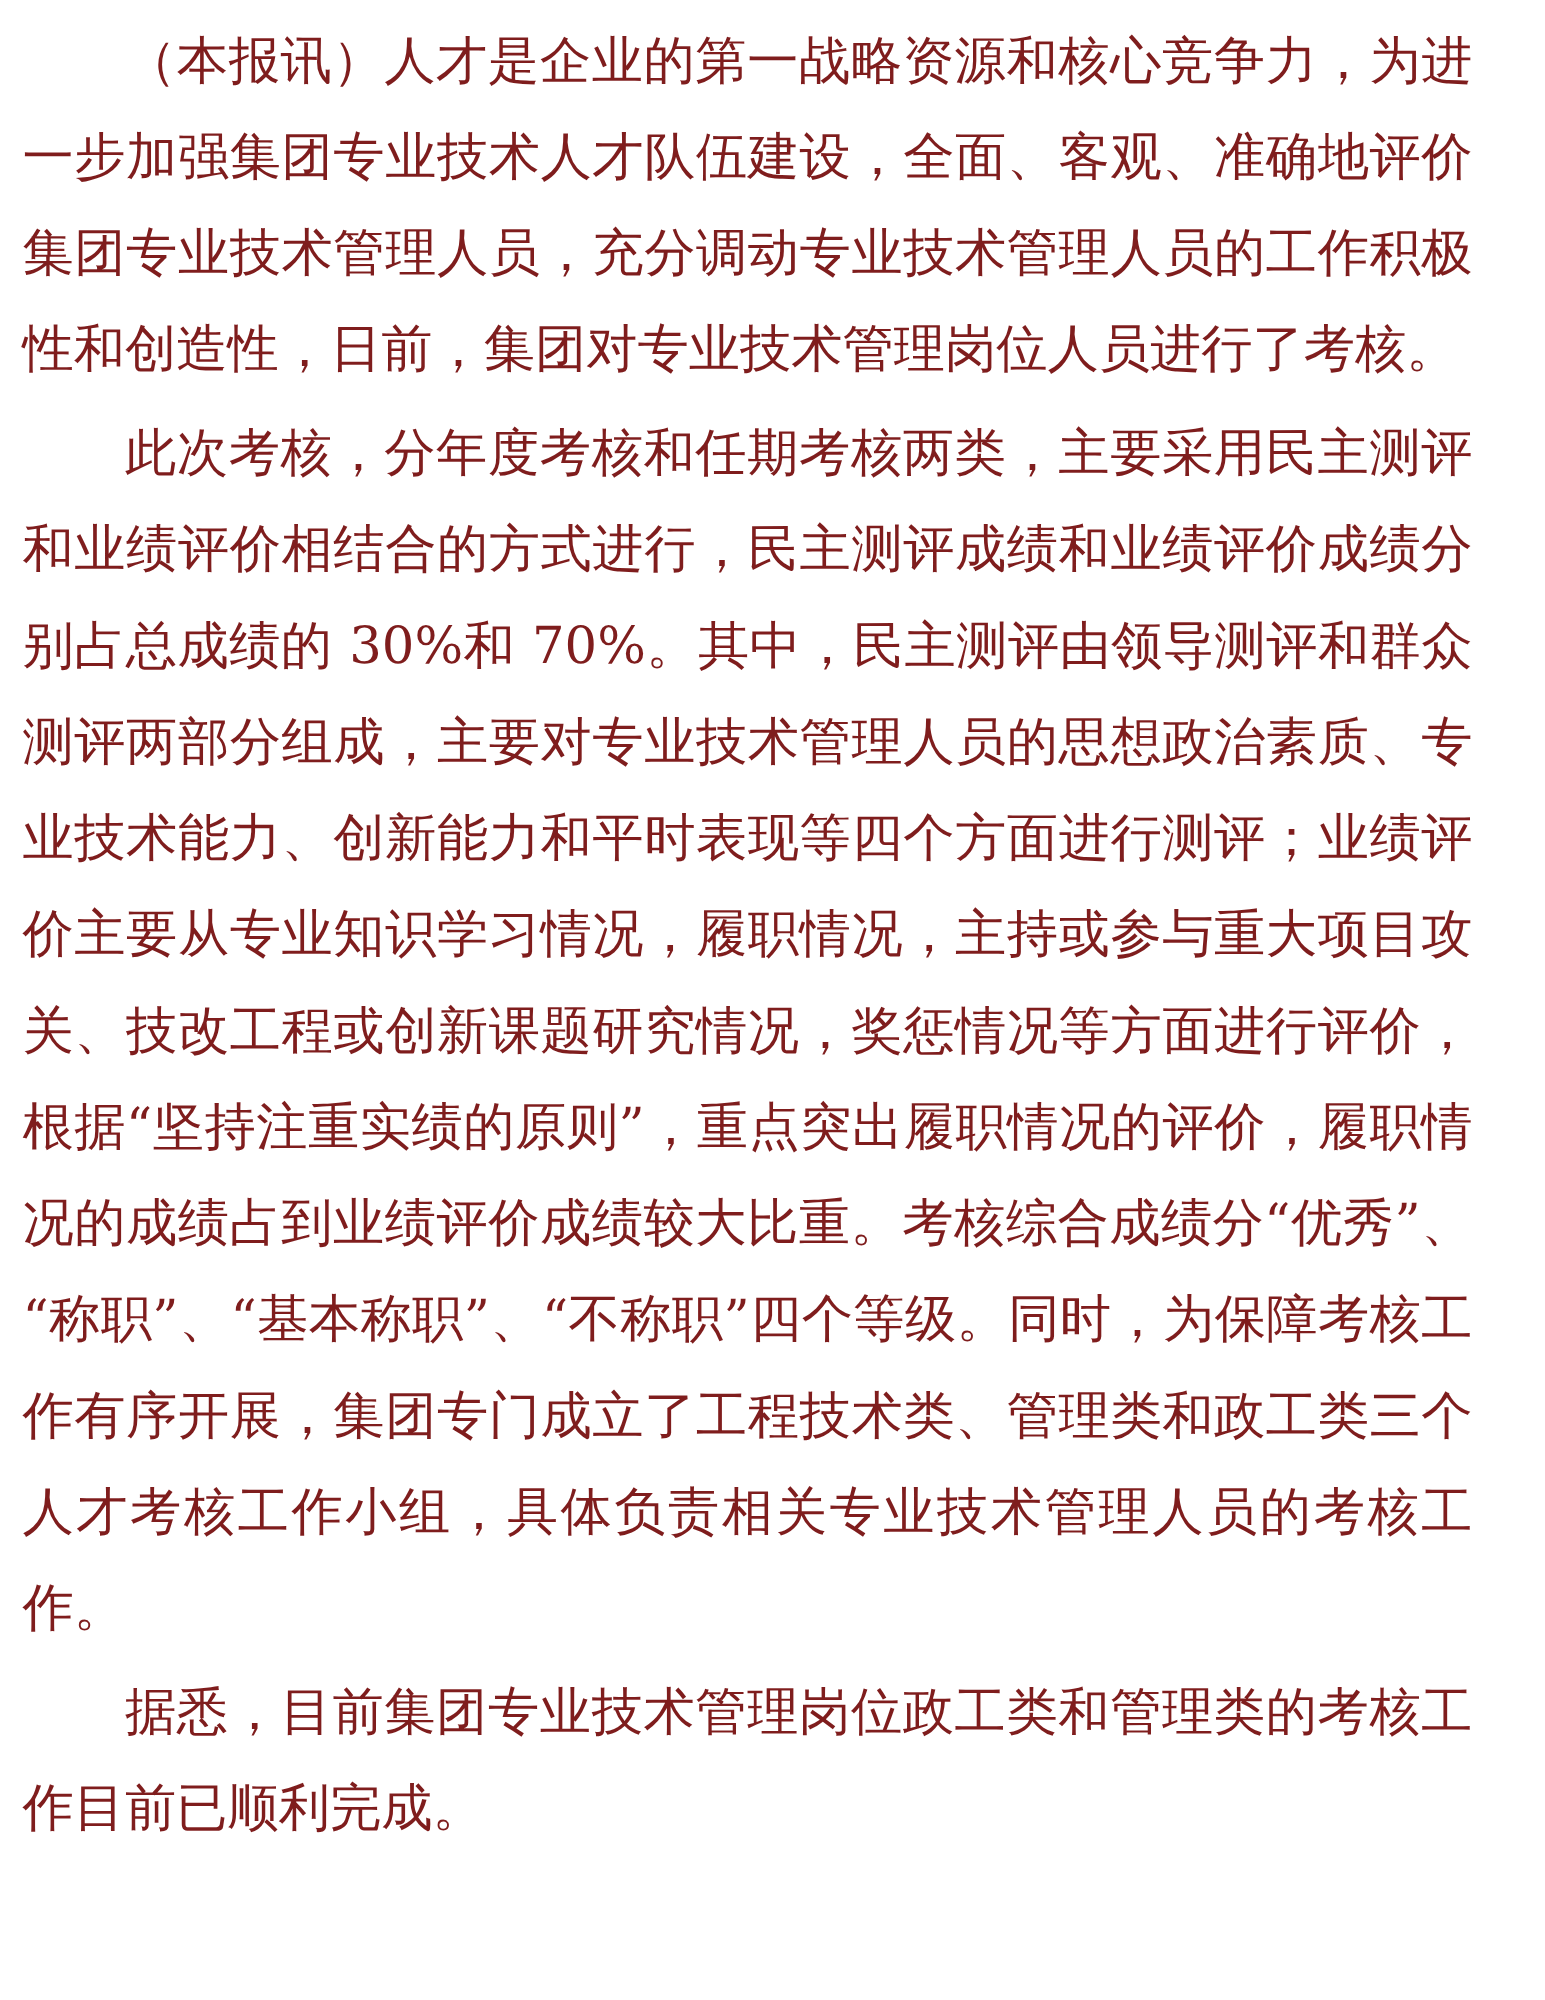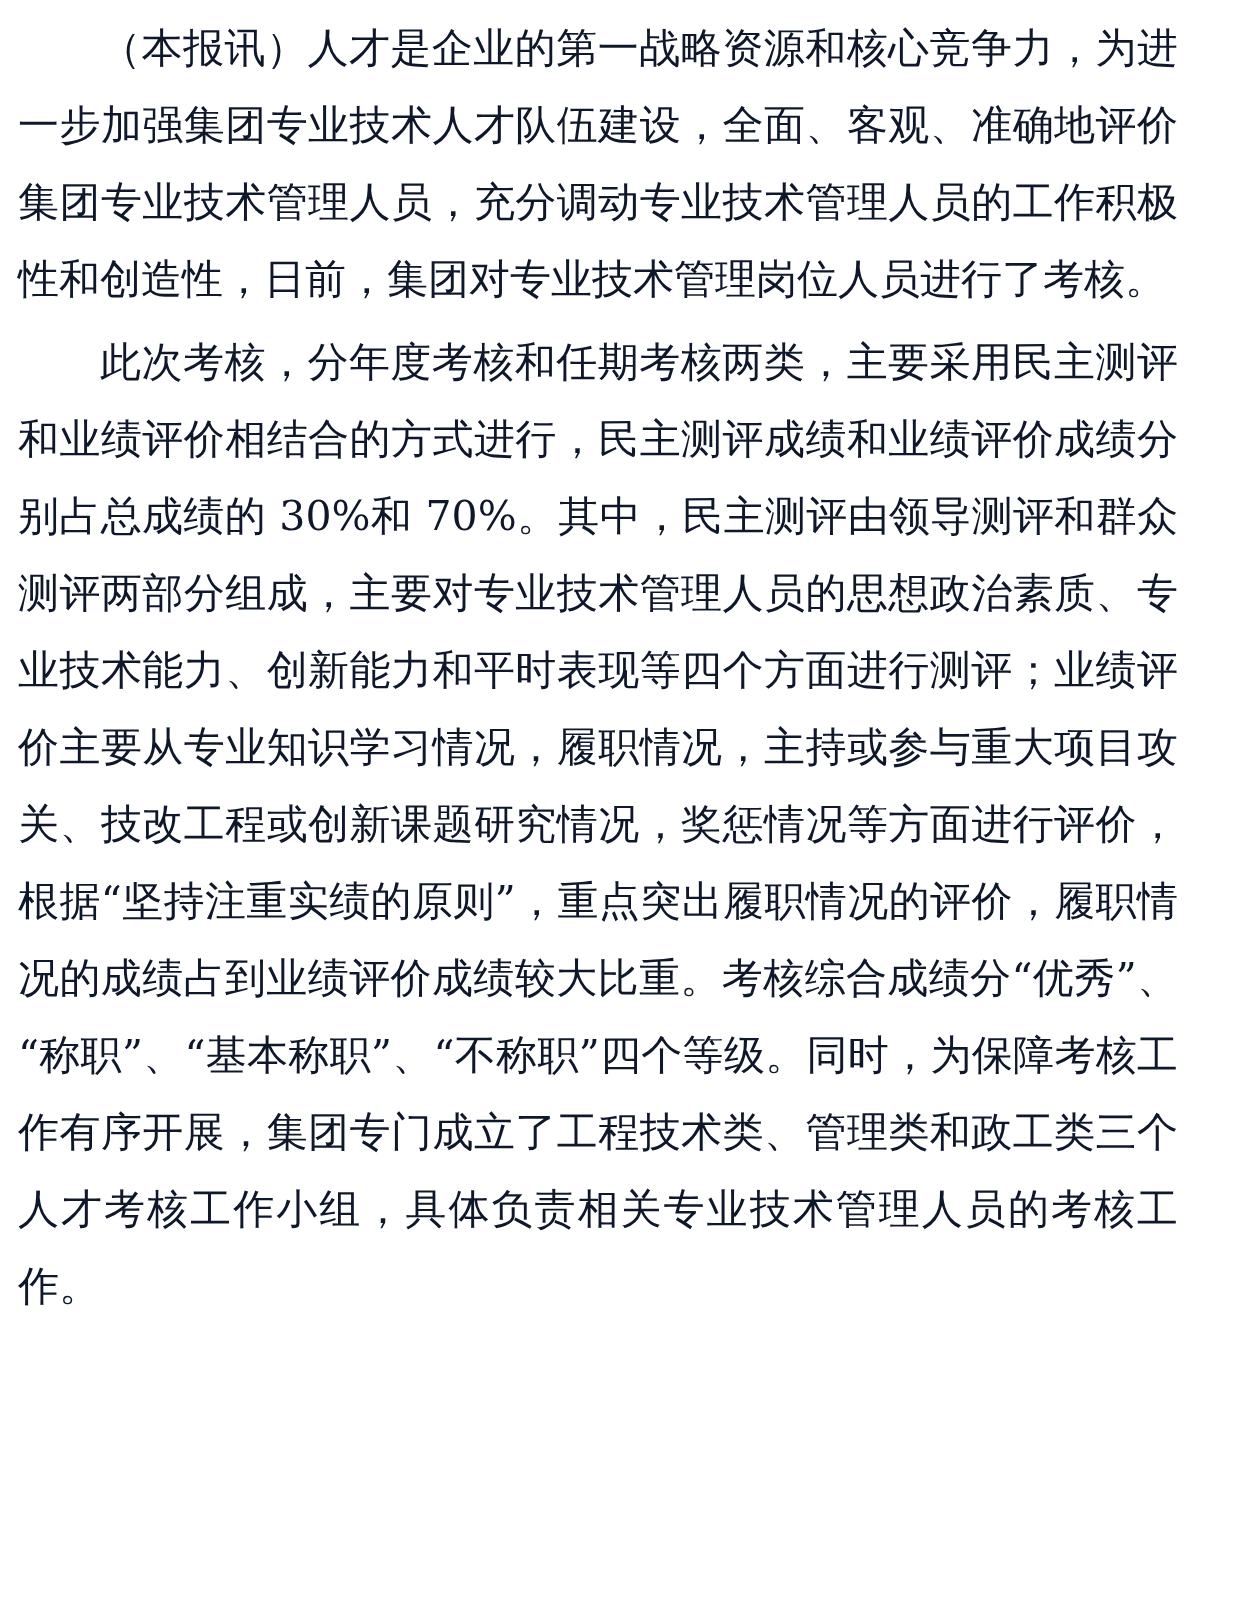--- a/index.html
+++ b/index.html
@@ -25,32 +25,33 @@
     display: block;
   }
   .para {
     margin: 0 0 6px 0;
     font-size: 41px;
     line-height: 77px;
     text-align: justify;
     text-justify: inter-ideograph;
     text-indent: 2em;
     letter-spacing: 0px;
-    color: #0f172a;
+    color: #7f1d1d;
     font-weight: 400;
   }
   .para.last {
     margin-bottom: 0;
   }
   
   .page {
     -webkit-font-smoothing: antialiased;
   }
 </style>
 </head>
 <body>
 
 <div class="page">
   <div class="article">
     <p class="para">（本报讯）人才是企业的第一战略资源和核心竞争力，为进一步加强集团专业技术人才队伍建设，全面、客观、准确地评价集团专业技术管理人员，充分调动专业技术管理人员的工作积极性和创造性，日前，集团对专业技术管理岗位人员进行了考核。</p>
     <p class="para">此次考核，分年度考核和任期考核两类，主要采用民主测评和业绩评价相结合的方式进行，民主测评成绩和业绩评价成绩分别占总成绩的 30%和 70%。其中，民主测评由领导测评和群众测评两部分组成，主要对专业技术管理人员的思想政治素质、专业技术能力、创新能力和平时表现等四个方面进行测评；业绩评价主要从专业知识学习情况，履职情况，主持或参与重大项目攻关、技改工程或创新课题研究情况，奖惩情况等方面进行评价，根据“坚持注重实绩的原则”，重点突出履职情况的评价，履职情况的成绩占到业绩评价成绩较大比重。考核综合成绩分“优秀”、“称职”、“基本称职”、“不称职”四个等级。同时，为保障考核工作有序开展，集团专门成立了工程技术类、管理类和政工类三个人才考核工作小组，具体负责相关专业技术管理人员的考核工作。</p>
+    <p class="para last">据悉，目前集团专业技术管理岗位政工类和管理类的考核工作目前已顺利完成。</p>
   </div>
 </div>
 
 </body></html>

